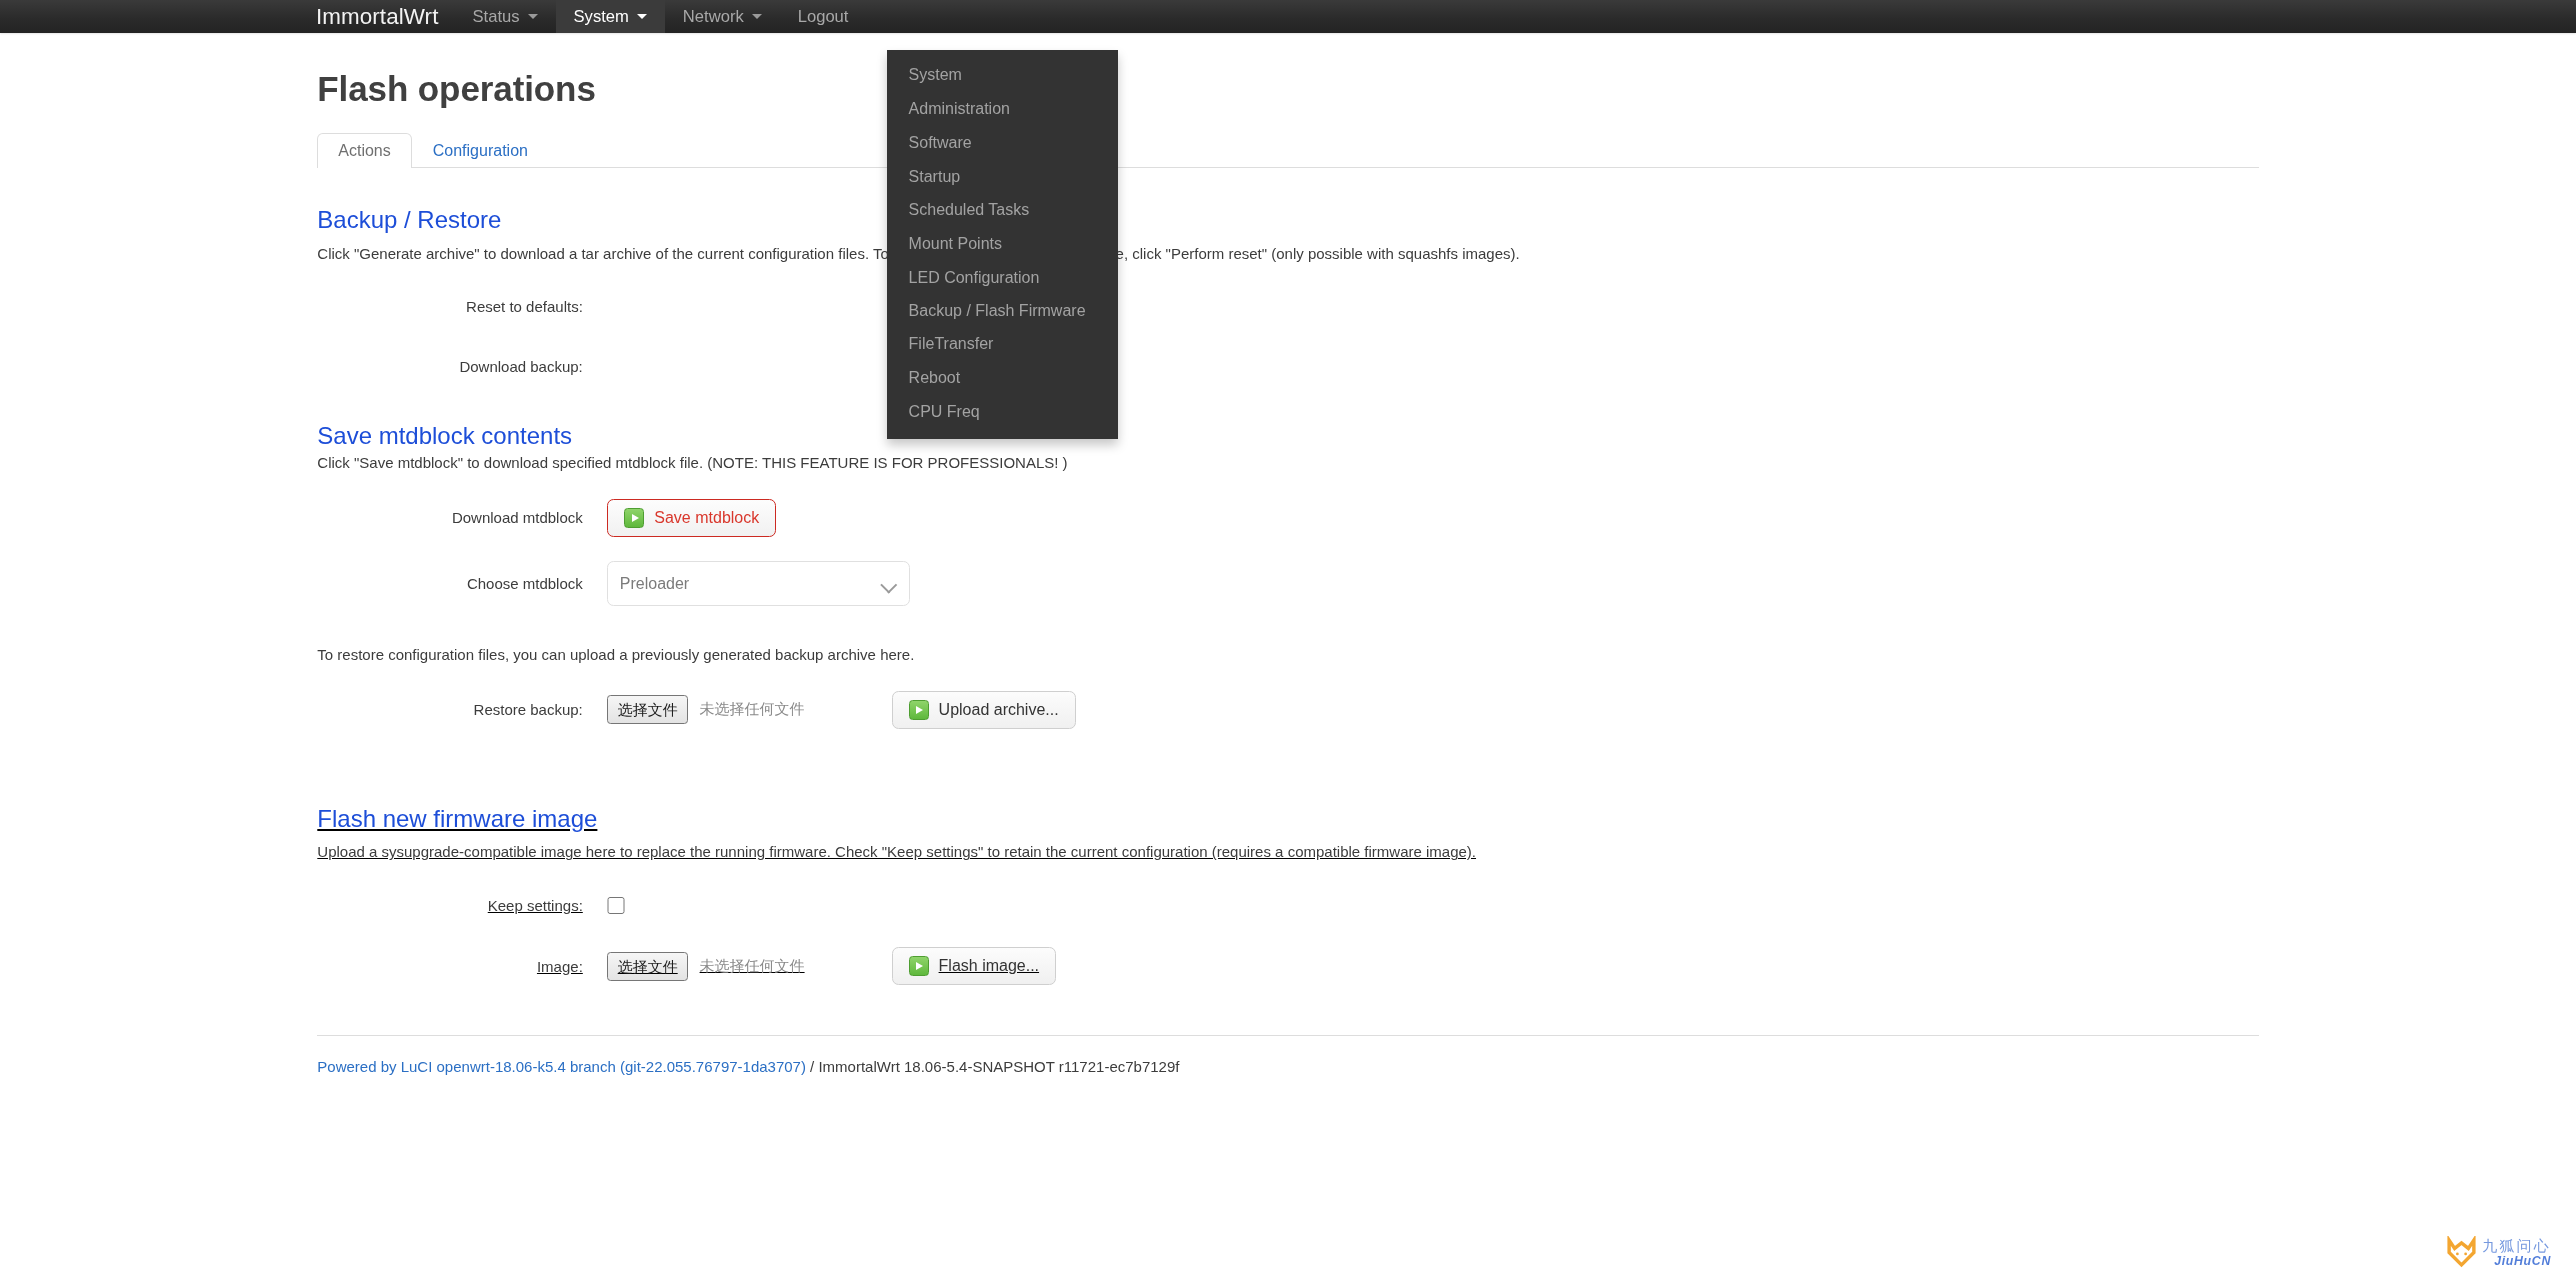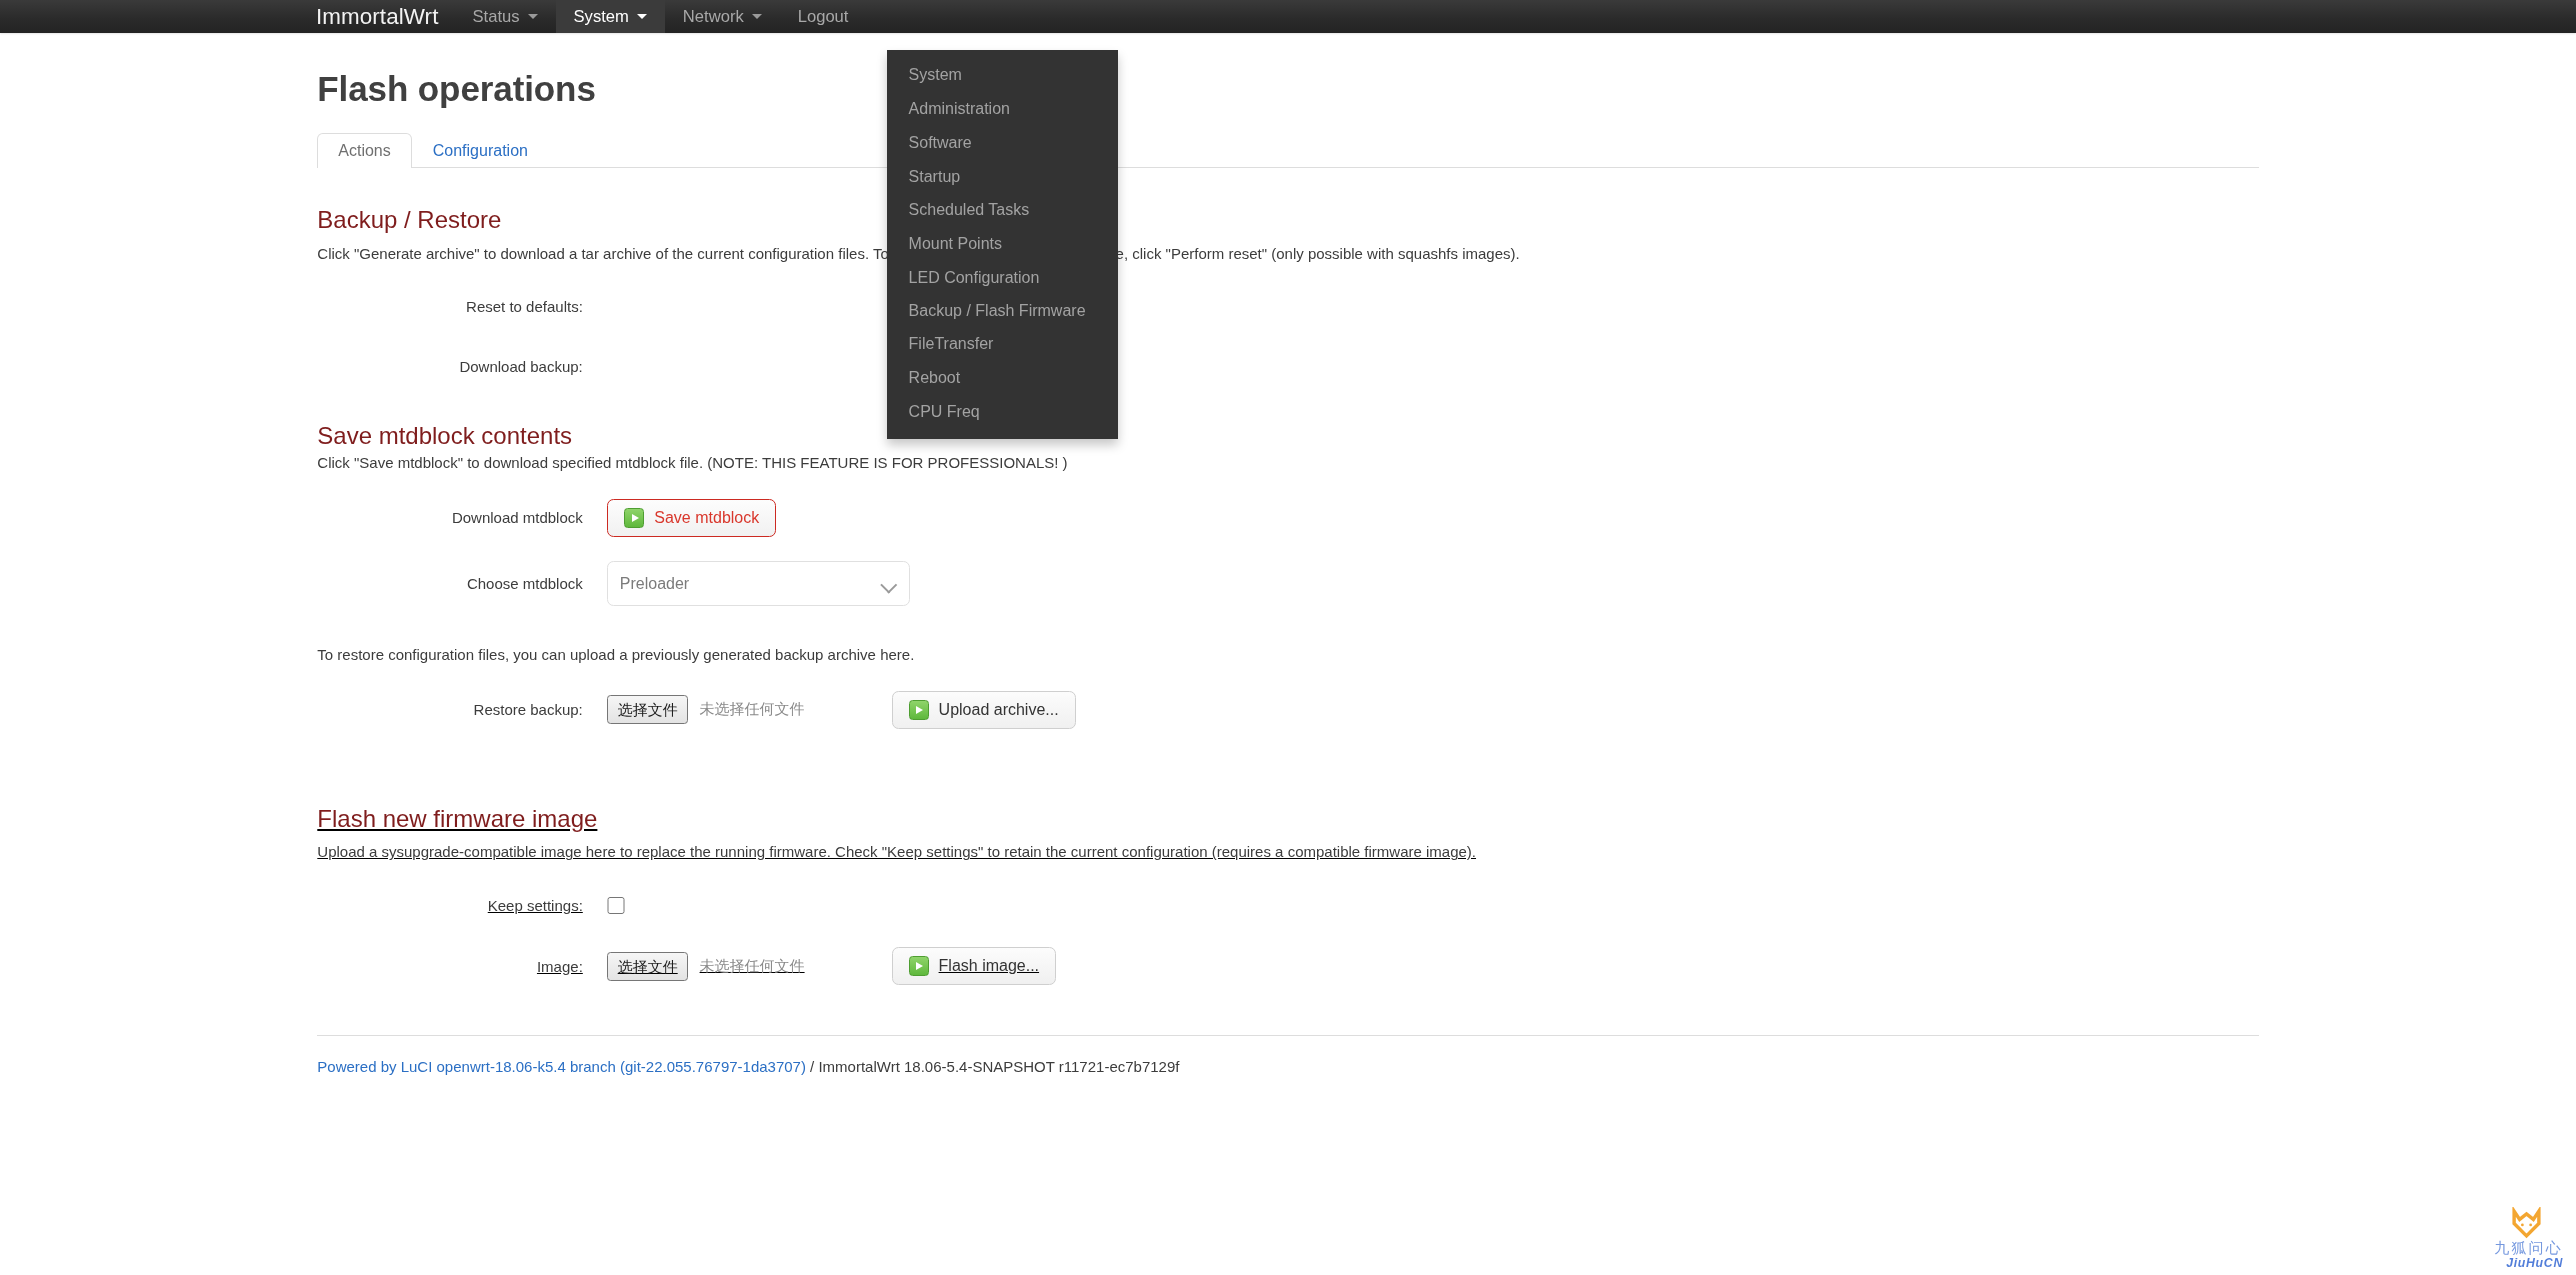--- a/index.html
+++ b/index.html
@@ -123,21 +123,21 @@
     color: #6f6f6f;
     text-align: center;
   }
   .tab.link { color: #2b6fc4; }
 
   
   .section { margin-top: 38px; }
   .section h3 {
     font-size: 24px;
     font-weight: normal;
-    color: #7f1d1d;
+    color: #1d4ed8;
     margin: 0 0 8.7px 0;
   }
   .section h3.tight { margin-bottom: 2.9px; }
   .section p.desc {
     font-size: 15px;
     color: #3c3c3c;
     line-height: 1.46;
     margin: 0;
     max-width: 1359px;
   }
@@ -255,26 +255,25 @@
     border-top: 1.4px solid #dddddd;
     padding-top: 21.6px;
     font-size: 15px;
     color: #3c3c3c;
   }
   .footer a { color: #2b6fc4; text-decoration: none; }
 
   
   .watermark {
     position: absolute;
-    right: 13px;
+    right: 25px;
     bottom: 5.8px;
     display: flex;
     align-items: center;
     opacity: 0.95;
-    flex-direction: column;
   }
   .wm-logo { width: 33px; height: 33px; margin-right: 4.3px; }
   .wm-text { display: flex; flex-direction: column; line-height: 1; }
   .wm-cn {
     font-size: 15px;
     color: #6e93dd;
     letter-spacing: 2.2px;
   }
   .wm-en {
     font-size: 12.3px;

